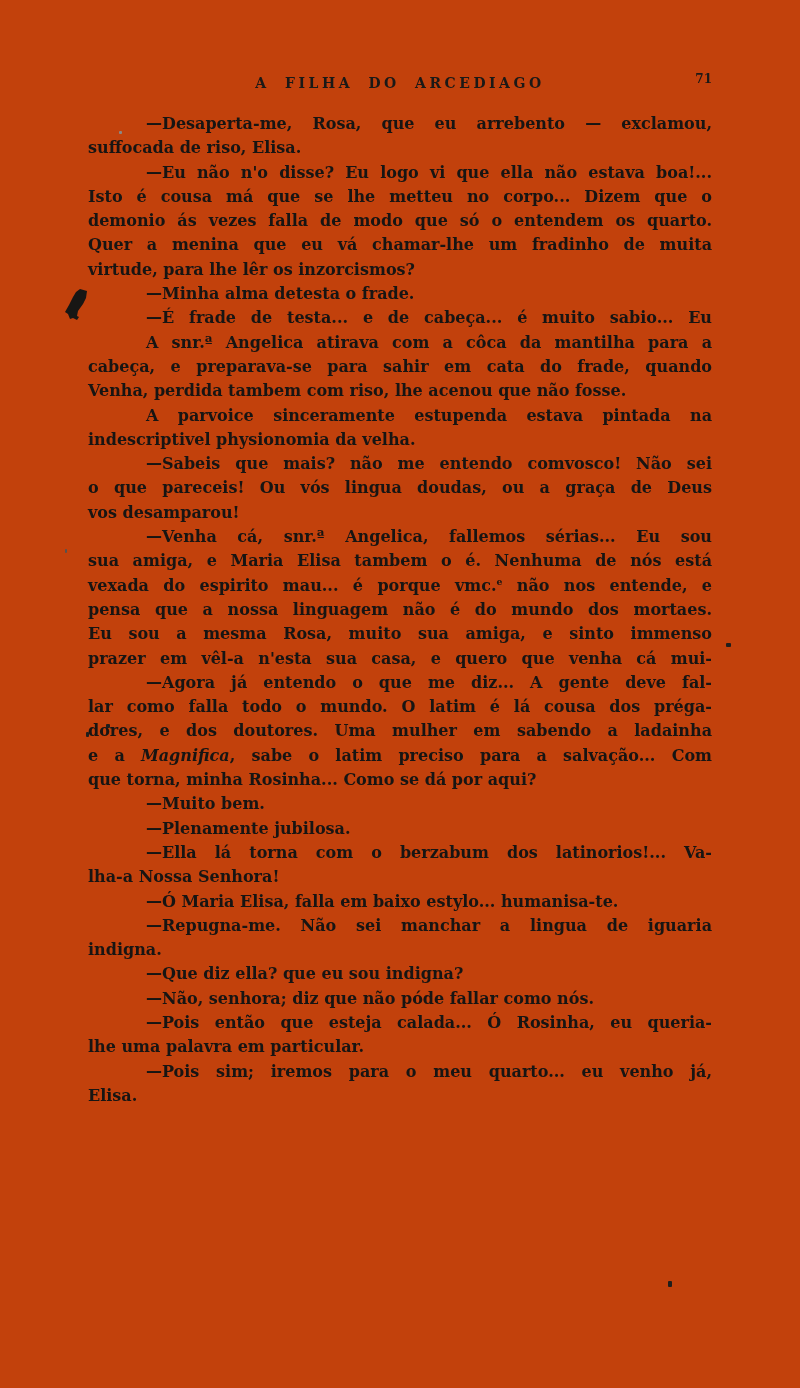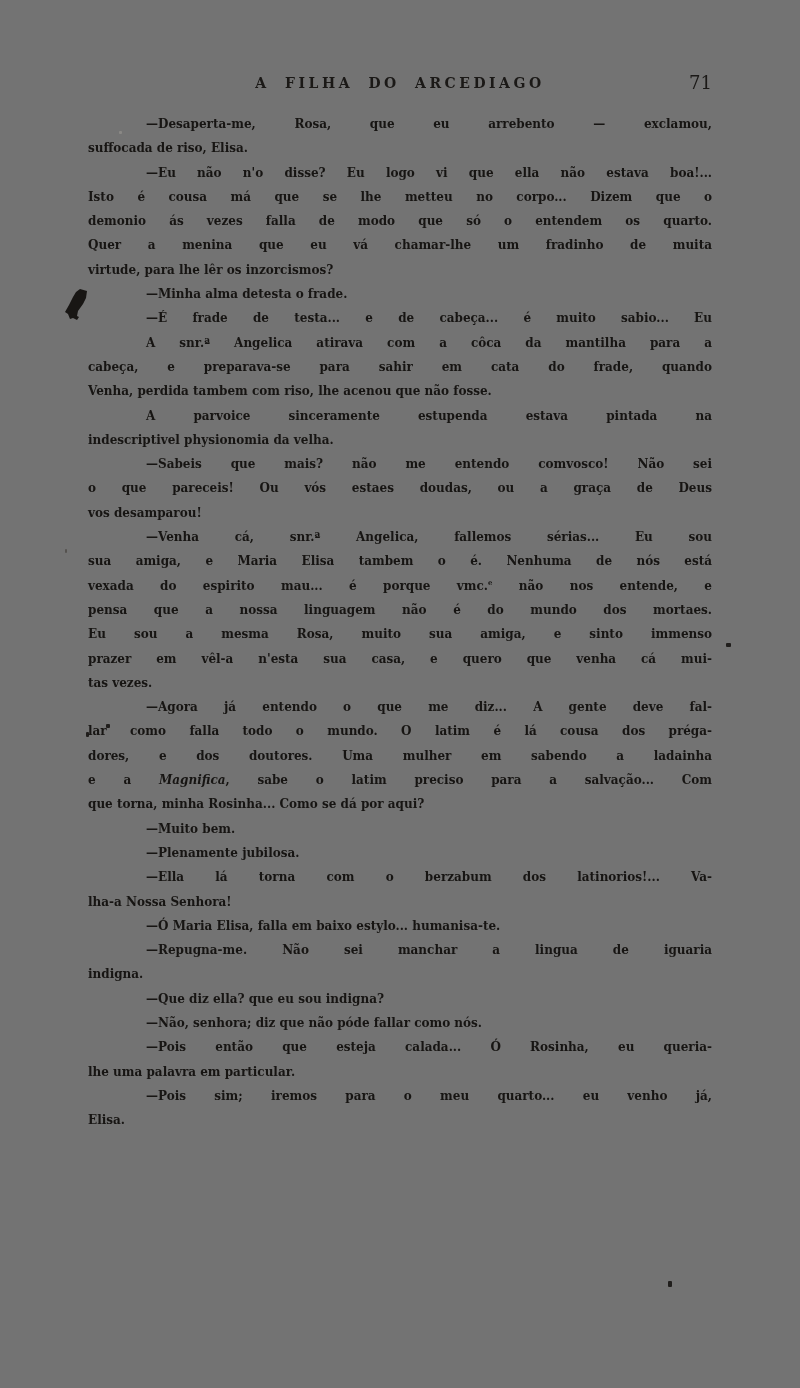--- a/index.html
+++ b/index.html
@@ -5,51 +5,51 @@
   html, body {
     margin: 0;
     padding: 0;
     background: #e8e8e6;
   }
   .page {
     position: relative;
     width: 800px;
     height: 1388px;
     margin: 0 auto;
-    background: #737373;
+    background: #c2410c;
     overflow: hidden;
     font-family: "DejaVu Serif", "Liberation Serif", serif;
     color: #171513;
   }
   .running-head {
     position: absolute;
     top: 75px;
     left: 0;
     right: 0;
     text-align: center;
     font-size: 14px;
     font-weight: 700;
     letter-spacing: 3.5px;
     word-spacing: 7px;
     color: #1b1917;
   }
   .page-number {
     position: absolute;
     top: 72px;
     right: 88px;
-    font-size: 18px;
-    font-weight: 400;
+    font-size: 12px;
+    font-weight: 700;
     color: #1b1917;
   }
   .text-block {
     position: absolute;
     top: 112px;
     left: 88px;
     width: 624px;
-    font-size: 12px;
+    font-size: 16px;
     font-weight: 700;
     line-height: 24.3px;
     text-rendering: optimizeLegibility;
   }
   .para { margin: 0; }
   .line {
     text-align: justify;
     text-align-last: justify;
     white-space: normal;
   }
@@ -122,31 +122,30 @@
         <div class="line first">A snr.ª Angelica atirava com a côca da mantilha para a</div>
         <div class="line">cabeça, e preparava-se para sahir em cata do frade, quando</div>
         <div class="line last">Venha, perdida tambem com riso, lhe acenou que não fosse.</div>
       </div>
       <div class="para">
         <div class="line first">A parvoice sinceramente estupenda estava pintada na</div>
         <div class="line last">indescriptivel physionomia da velha.</div>
       </div>
       <div class="para">
         <div class="line first">—Sabeis que mais? não me entendo comvosco! Não sei</div>
-        <div class="line">o que pareceis! Ou vós estaes doudas, ou a graça de Deus</div>
+        <div class="line">o que pareceis! Ou vós lingua doudas, ou a graça de Deus</div>
         <div class="line last">vos desamparou!</div>
       </div>
       <div class="para">
         <div class="line first">—Venha cá, snr.ª Angelica, fallemos sérias... Eu sou</div>
         <div class="line">sua amiga, e Maria Elisa tambem o é. Nenhuma de nós está</div>
         <div class="line">vexada do espirito mau... é porque vmc.<sup>e</sup> não nos entende, e</div>
         <div class="line">pensa que a nossa linguagem não é do mundo dos mortaes.</div>
         <div class="line">Eu sou a mesma Rosa, muito sua amiga, e sinto immenso</div>
         <div class="line">prazer em vêl-a n'esta sua casa, e quero que venha cá mui-</div>
-        <div class="line last">tas vezes.</div>
       </div>
       <div class="para">
         <div class="line first">—Agora já entendo o que me diz... A gente deve fal-</div>
         <div class="line">lar como falla todo o mundo. O latim é lá cousa dos préga-</div>
         <div class="line">dores, e dos doutores. Uma mulher em sabendo a ladainha</div>
         <div class="line">e a <i>Magnifica</i>, sabe o latim preciso para a salvação... Com</div>
         <div class="line last">que torna, minha Rosinha... Como se dá por aqui?</div>
       </div>
       <div class="para">
         <div class="line first last">—Muito bem.</div>

